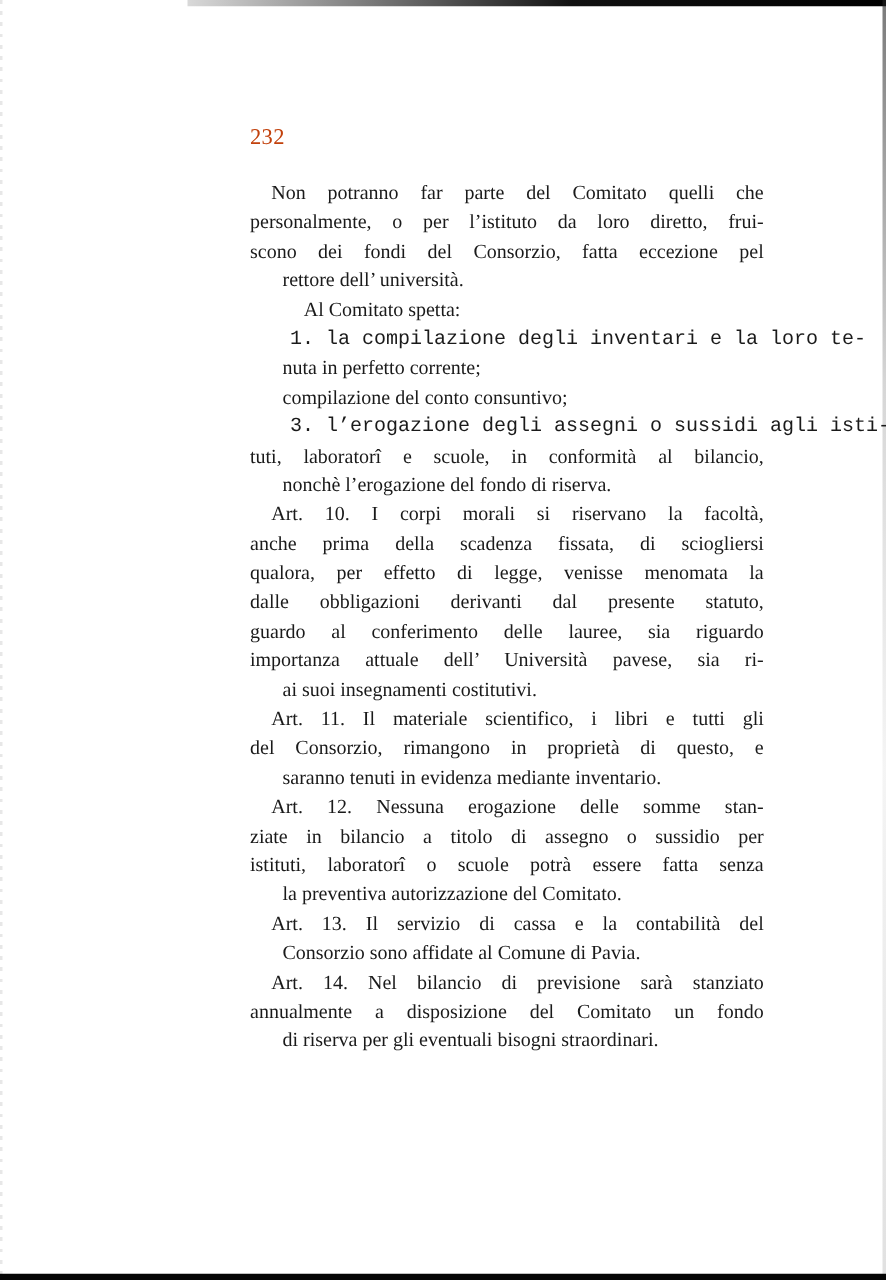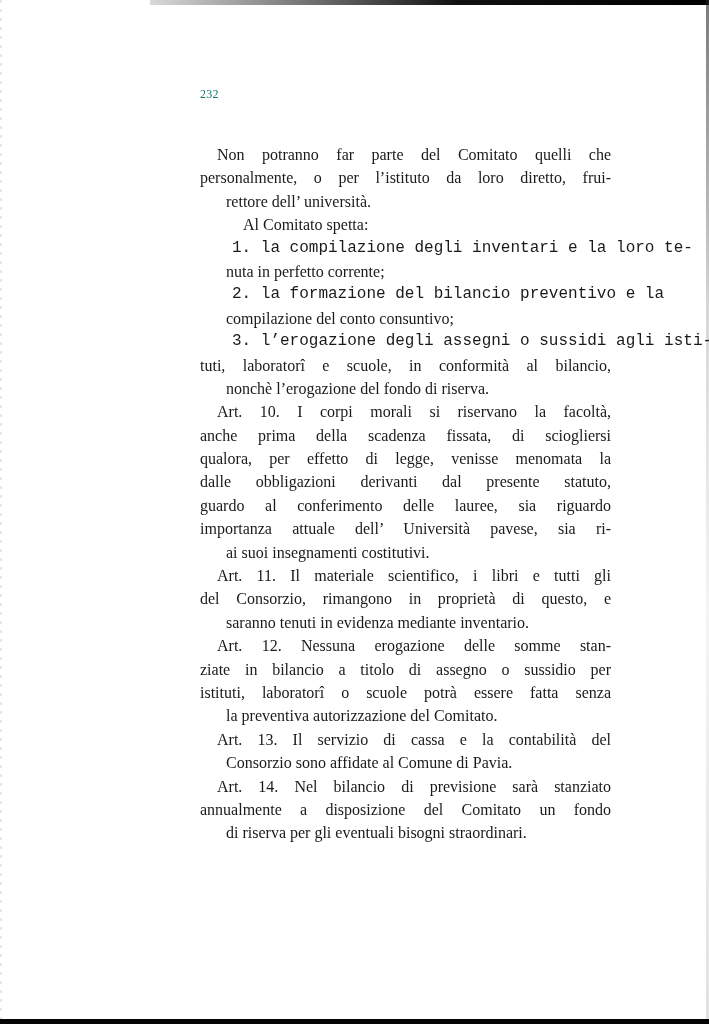--- a/index.html
+++ b/index.html
@@ -45,24 +45,24 @@
       position: absolute;
       left: 0;
       bottom: 0;
       width: 709px;
       height: 5px;
       background: #050505;
     }
     .page-number {
       position: absolute;
       left: 200px;
-      top: 87px;
-      font-size: 12px;
+      top: 99px;
+      font-size: 18px;
       letter-spacing: 0.3px;
-      color: #0f766e;
+      color: #c2410c;
     }
     .text-block {
       position: absolute;
       left: 200px;
       top: 143px;
       width: 411px;
       font-size: 16px;
       line-height: 23.4px;
     }
     .line {
@@ -85,25 +85,25 @@
 <div class="scan-top-band"></div>
 <div class="scan-left-edge"></div>
 <div class="scan-right-edge"></div>
 <div class="scan-bottom-band"></div>
 
 <div class="page-number">232</div>
 
 <div class="text-block" id="text-block">
     <span class="line indent-1">Non potranno far parte del Comitato quelli che</span>
     <span class="line">personalmente, o per l’istituto da loro diretto, frui-</span>
+    <span class="line">scono dei fondi del Consorzio, fatta eccezione pel</span>
     <span class="line last">rettore dell’ università.</span>
     <span class="line last indent-1">Al Comitato spetta:</span>
     <span class="line indent-2">1. la compilazione degli inventari e la loro te-</span>
     <span class="line last">nuta in perfetto corrente;</span>
-    <span class="line indent-2">2. la formazione del bilancio preventivo e la</span>
     <span class="line last">compilazione del conto consuntivo;</span>
     <span class="line indent-2">3. l’erogazione degli assegni o sussidi agli isti-</span>
     <span class="line">tuti, laboratorî e scuole, in conformità al bilancio,</span>
     <span class="line last">nonchè l’erogazione del fondo di riserva.</span>
     <span class="line indent-1">Art. 10. I corpi morali si riservano la facoltà,</span>
     <span class="line">anche prima della scadenza fissata, di sciogliersi</span>
     <span class="line">qualora, per effetto di legge, venisse menomata la</span>
     <span class="line">dalle obbligazioni derivanti dal presente statuto,</span>
     <span class="line">guardo al conferimento delle lauree, sia riguardo</span>
     <span class="line">importanza attuale dell’ Università pavese, sia ri-</span>

